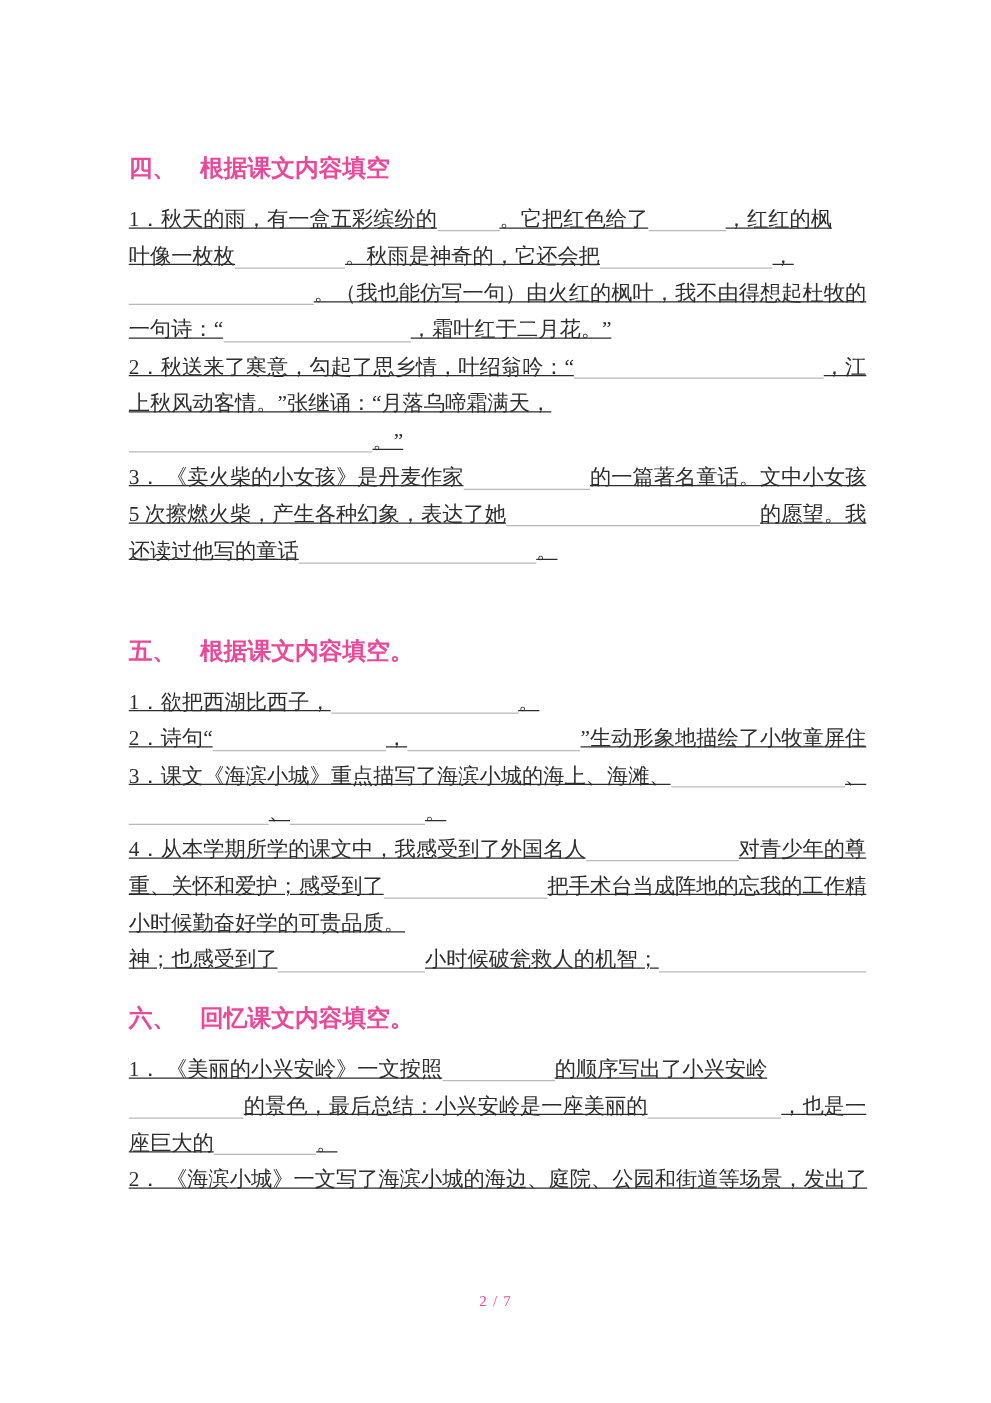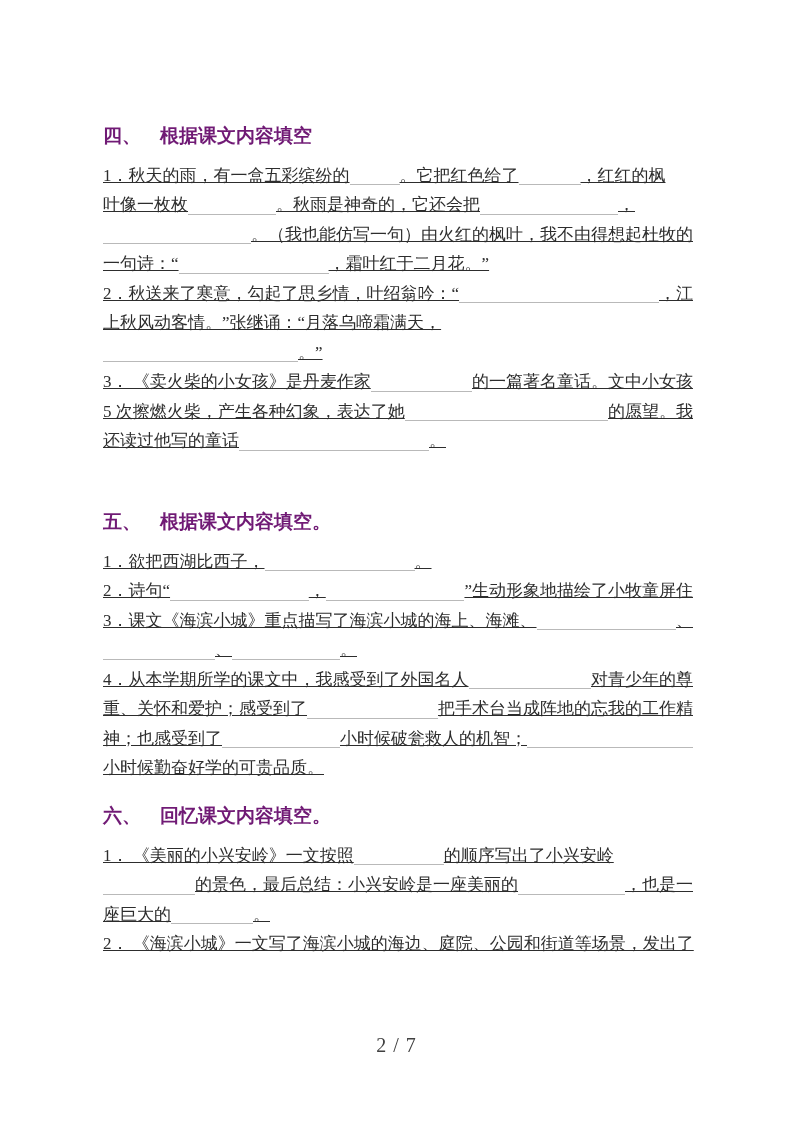--- a/index.html
+++ b/index.html
@@ -15,21 +15,21 @@
     position:absolute;
     left:103px;top:0;
     width:590px;
     padding-top:121px;
   }
   .heading{
     font-size:19px;
     font-weight:bold;
     line-height:30px;
     margin:0 0 9px 0;
-    color:#701a75;
+    color:#ec4899;
     white-space:pre;
   }
   .sec-5 .heading{margin-top:52px;}
   .sec-6 .heading{margin-top:19px;}
   .line{
     display:flex;
     align-items:flex-end;
     height:29.5px;
   }
   .seg{
@@ -43,23 +43,23 @@
     height:14px;
     border-bottom:1.5px solid var(--underline-color,#b9b9b9);
     margin-bottom:4.5px;
   }
   .blank.grow{flex:1 1 auto;}
   .footer{
     position:absolute;
     left:0;top:1034px;
     width:100%;
     text-align:center;
-    font-size:20px;
+    font-size:12px;
     letter-spacing:1px;
-    color:#404040;
+    color:#ec4899;
   }
 </style>
 </head>
 <body>
 
 <div class="page" style="--page-bg: #ffffff; --text-color: #2d2d2d; --underline-color: #b9b9b9;">
   <div class="content">
 
     <section class="sec-4">
       <h2 class="heading">四、　根据课文内容填空</h2>
@@ -147,27 +147,27 @@
             <span class="seg">4．从本学期所学的课文中，我感受到了外国名人</span>
             <span class="blank grow" style="width: 100px;"></span>
             <span class="seg">对青少年的尊</span>
           </div>
           <div class="line">
             <span class="seg">重、关怀和爱护；感受到了</span>
             <span class="blank grow" style="width: 120px;"></span>
             <span class="seg">把手术台当成阵地的忘我的工作精</span>
           </div>
           <div class="line">
+            <span class="seg">小时候勤奋好学的可贵品质。</span>
+          </div>
+          <div class="line">
             <span class="seg">神；也感受到了</span>
             <span class="blank" style="width: 118px;"></span>
             <span class="seg">小时候破瓮救人的机智；</span>
             <span class="blank grow" style="width: 120px;"></span>
-          </div>
-          <div class="line">
-            <span class="seg">小时候勤奋好学的可贵品质。</span>
           </div>
         </div>
     </section>
 
     <section class="sec-6">
       <h2 class="heading">六、　回忆课文内容填空。</h2>
       <div class="lines">
           <div class="line">
             <span class="seg">1． 《美丽的小兴安岭》一文按照</span>
             <span class="blank" style="width: 90px;"></span>

